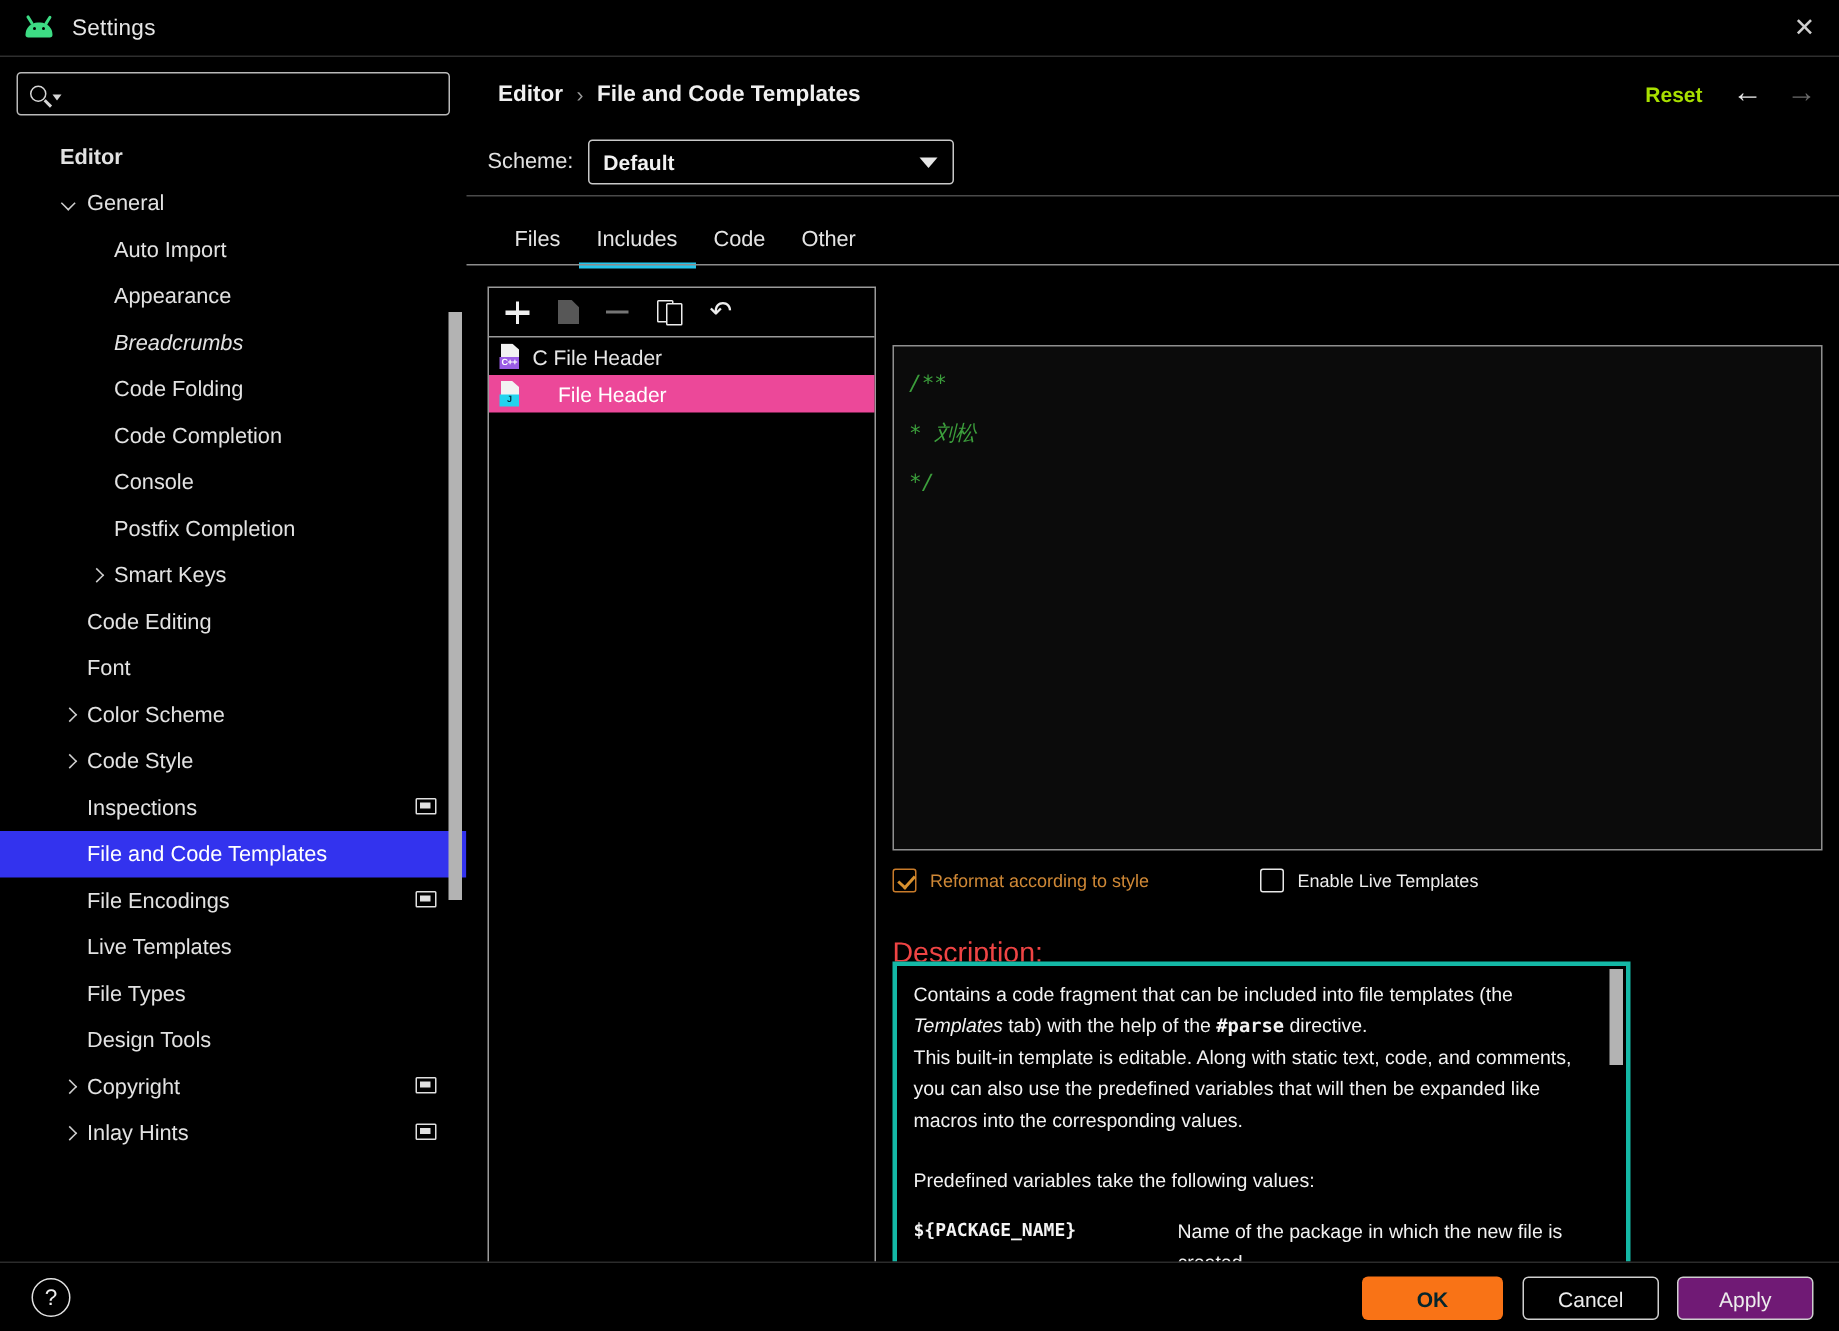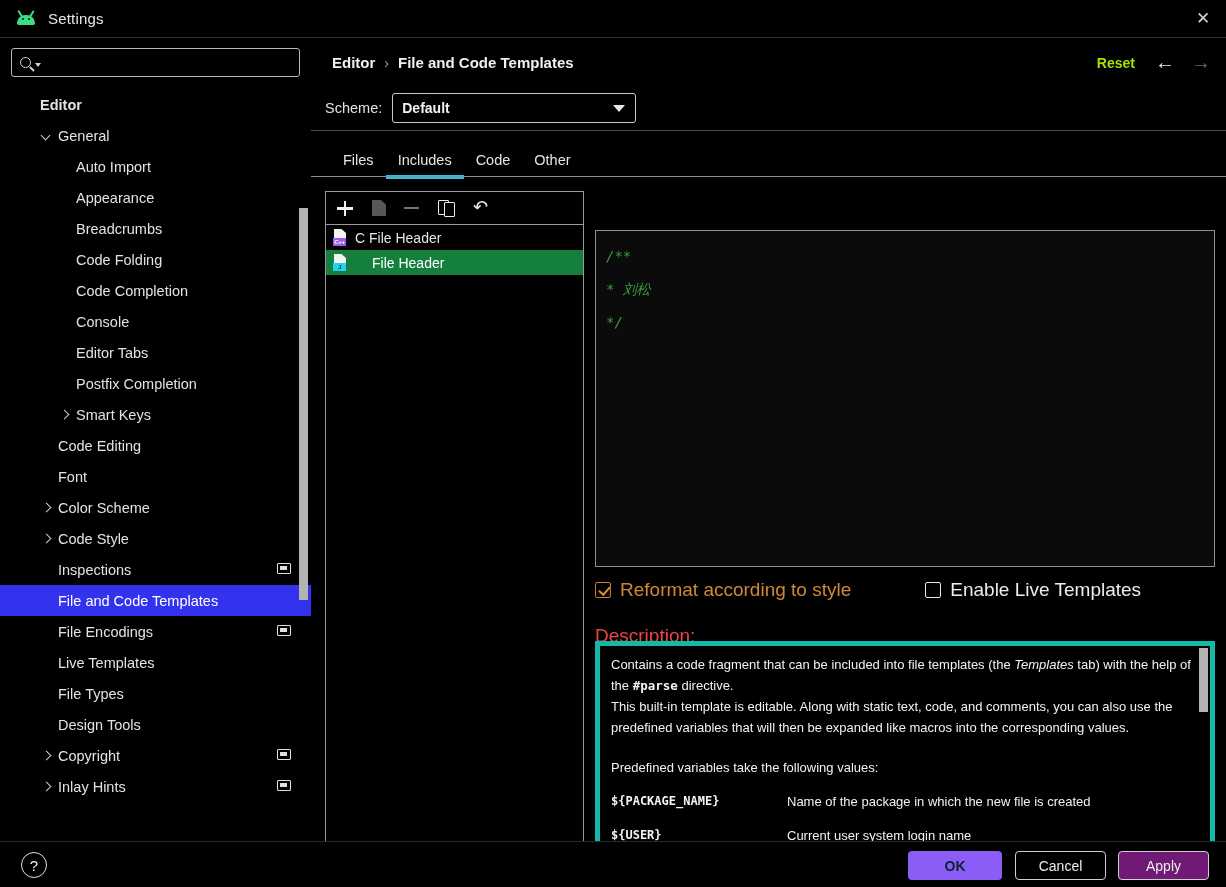--- a/index.html
+++ b/index.html
@@ -210,21 +210,21 @@
     width: 9px; height: 13px; border: 1.7px solid #ededed;
     border-radius: 1px; background: #000;
   }
   .ic-undo {
     position: relative; color: #ededed; font-size: 18px; line-height: 16px;
   }
   .list-item {
     height: 25px; display: flex; align-items: center; padding-left: 7px;
     font-size: 14px; color: #e6e6e6; cursor: pointer; gap: 7px;
   }
-  .list-item.selected { background: #15803d; color: #fff; gap: 24px; }
+  .list-item.selected { background: #ec4899; color: #fff; gap: 24px; }
   .file-ic { width: 15px; height: 17px; position: relative; flex: none; }
   .file-ic .page {
     position: absolute; left: 1px; top: 0; width: 12px; height: 12px;
     background: #f2f2f2;
     clip-path: polygon(0 0, 62% 0, 100% 34%, 100% 100%, 0 100%);
   }
   .file-ic .badge {
     position: absolute; left: 0px; bottom: 0px; width: 13px; height: 8px;
     font-size: 6px; font-weight: bold; color: #fff; line-height: 8px;
     text-align: center; letter-spacing: -.3px;
@@ -251,30 +251,30 @@
   .cbox {
     width: 16px; height: 16px; border: 1.6px solid #c87b2a; border-radius: 2px;
     position: relative; background: #000; flex: none;
   }
   .cbox.plain { border-color: #e8e8e8; }
   .cbox.checked::after {
     content: ""; position: absolute; left: 4.6px; top: 0.7px;
     width: 4.5px; height: 9px; border-right: 2px solid #d8912f;
     border-bottom: 2px solid #d8912f; transform: rotate(42deg);
   }
-  .cb-label { font-size: 19px; margin-left: 9px; }
+  .cb-label { font-size: 12px; margin-left: 9px; }
   .cb-label.amber { color: #cf8836; }
   .cb-label.white { color: #ececec; }
 
   #desc-label {
     position: absolute; left: 284px; top: 587px; font-size: 19px; color: #ef4444;
   }
   #desc-panel {
-    position: absolute; left: 284px; top: 603px; width: 620px; height: 220px;
-    border: 5px solid #14b8a6; background: #000; overflow: hidden;
+    position: absolute; left: 284px; top: 603px; width: 492px; height: 220px;
+    border: 3px solid #14b8a6; background: #000; overflow: hidden;
   }
   #desc-inner {
     padding: 8px 13px 0 11px; font-size: 13px; color: #f2f2f2; line-height: 21px;
   }
   #desc-inner p { margin: 0; }
   #desc-inner .it { font-style: italic; }
   #desc-inner .mono-b {
     font-family: "DejaVu Sans Mono", monospace; font-weight: bold; font-size: 12.5px;
   }
   #vars-intro { margin-top: 19px !important; }
@@ -300,21 +300,21 @@
     border: 1.7px solid #e2e2e2; border-radius: 50%; color: #f0f0f0;
     font-size: 15px; display: flex; align-items: center; justify-content: center;
     cursor: pointer;
   }
   .dlg-btn {
     position: absolute; top: 9px; height: 29px; border-radius: 4px;
     font-size: 14px; display: flex; align-items: center; justify-content: center;
     cursor: pointer;
   }
   #ok-button {
-    left: 908px; width: 94px; background: #8b5cf6; color: #04252c; font-weight: bold;
+    left: 908px; width: 94px; background: #f97316; color: #04252c; font-weight: bold;
   }
   #cancel-button {
     left: 1015px; width: 91px; background: #000; color: #ededed;
     border: 1px solid #cfcfcf;
   }
   #apply-button {
     left: 1118px; width: 91px; background: #701a75; color: #ededed;
     border: 1px solid #cfcfcf;
   }
 </style>
@@ -353,37 +353,33 @@
       <div class="tree-row">
         <span class="tw" style="margin-left: 58px;"></span>
         <span style="margin-left: 5px;">Auto Import</span>
       </div>
       <div class="tree-row">
         <span class="tw" style="margin-left: 58px;"></span>
         <span style="margin-left: 5px;">Appearance</span>
       </div>
       <div class="tree-row">
         <span class="tw" style="margin-left: 58px;"></span>
-        <span style="margin-left: 5px;">Breadcrumbs</span>
+        <span style="margin-left: 5px; font-style: italic;">Breadcrumbs</span>
       </div>
       <div class="tree-row">
         <span class="tw" style="margin-left: 58px;"></span>
         <span style="margin-left: 5px;">Code Folding</span>
       </div>
       <div class="tree-row">
         <span class="tw" style="margin-left: 58px;"></span>
         <span style="margin-left: 5px;">Code Completion</span>
       </div>
       <div class="tree-row">
         <span class="tw" style="margin-left: 58px;"></span>
         <span style="margin-left: 5px;">Console</span>
-      </div>
-      <div class="tree-row">
-        <span class="tw" style="margin-left: 58px;"></span>
-        <span style="margin-left: 5px;">Editor Tabs</span>
       </div>
       <div class="tree-row">
         <span class="tw" style="margin-left: 58px;"></span>
         <span style="margin-left: 5px;">Postfix Completion</span>
       </div>
       <div class="tree-row">
         <span class="tw right" style="margin-left: 58px;"></span>
         <span style="margin-left: 5px;">Smart Keys</span>
       </div>
       <div class="tree-row">

